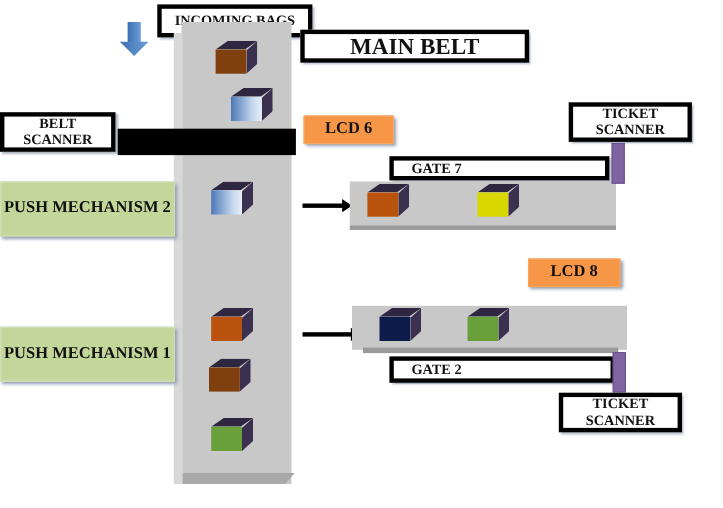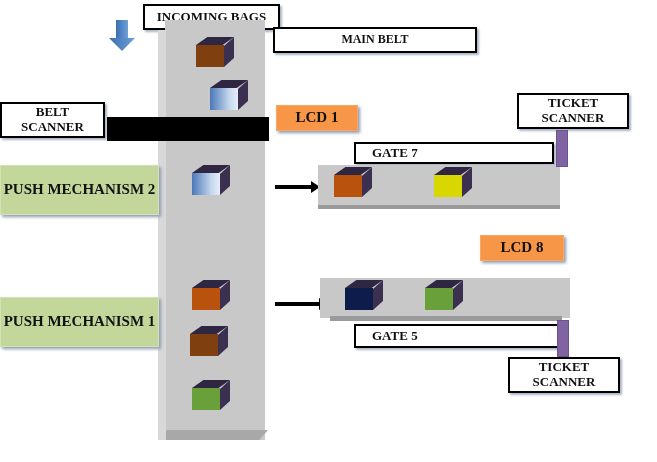--- a/index.html
+++ b/index.html
@@ -1,20 +1,20 @@
 <!DOCTYPE html>
 <html><head>
 <meta charset="utf-8">
 <style>
   html, body { margin: 0; padding: 0; background: #ffffff; }
   body { width: 657px; height: 462px; position: relative; overflow: hidden;
          font-family: "Liberation Serif", serif; }
   .abs { position: absolute; }
   .label { position: absolute; background: #ffffff; font-weight: bold; color: #111;
-           box-shadow: 2px 2px 2px #aab4c4; border: 2px solid #000000; text-align: center;
+           box-shadow: 2px 2px 2px #aab4c4; border: 4px solid #000000; text-align: center;
            display: flex; align-items: center; justify-content: center; line-height: 1.15; }
   .green { background: #c4d79b; box-shadow: 2px 2px 3px #8f9bb0; border: 1px solid #d4e0b8; font-size: 15px; }
   .orange { background: #f79646; box-shadow: 2px 2px 3px #8f9bb0; border: 1px solid #f7a862; font-size: 15px; }
   .belt { position: absolute; background: #c8c8c8; }
   .box { position: absolute; }
   .box .front { position: absolute; left: 0; bottom: 0; }
   .box .top { position: absolute; left: 0; top: 0; background: #2f2642;
               clip-path: polygon(0 100%, 30% 0, 100% 0, 70% 100%); }
   .box .side { position: absolute; top: 0; right: 0; background: #3b3050;
                clip-path: polygon(0 30%, 100% 0, 100% 70%, 0 100%); }
@@ -39,46 +39,46 @@
   </svg>
 </div>
 
 <div class="label" style="left:143px; top:4px; width:133px; height:22px; font-size:13px;">INCOMING BAGS</div>
 
 <div class="belt" style="left:165px; top:20px; width:100px; height:420px;">
 </div>
 <div class="abs" style="left:158px; top:430px; width:110px; height:10px; background:#a8a8a8; clip-path: polygon(8% 0, 100% 0, 92% 100%, 0 100%);"></div>
 <div class="abs" style="left:158px; top:30px; width:8px; height:410px; background:#d8d8d8;"></div>
 
-<div class="label" style="left:273px; top:27px; width:200px; height:22px; font-size:12px;">MAIN BELT</div>
+<div class="label" style="left:273px; top:27px; width:200px; height:22px; font-size:21px;">MAIN BELT</div>
 
 <div class="label" style="left:0px; top:102px; width:105px; height:36px; font-size:13px; padding:0 8px; box-sizing:border-box;">BELT SCANNER</div>
 <div class="abs" style="left:107px; top:117px; width:162px; height:24px; background:#000;"></div>
 
-<div class="label orange" style="left:276px; top:105px; width:80px; height:24px;">LCD 1</div>
+<div class="label orange" style="left:276px; top:105px; width:80px; height:24px;">LCD 6</div>
 
 <div class="label green" style="left:0px; top:165px; width:157px; height:48px;">PUSH MECHANISM 2</div>
 
 <div class="label green" style="left:0px; top:297px; width:157px; height:48px;">PUSH MECHANISM 1</div>
 
 <div class="arrow-h" style="left:275px; top:185px; width:37px;"></div>
 <div class="arrow-h" style="left:275px; top:302px; width:45px;"></div>
 
 <div class="label" style="left:354px; top:142px; width:200px; height:22px; font-size:13px; justify-content:flex-start; padding-left:16px; box-sizing:border-box;">GATE 7</div>
 <div class="belt" style="left:318px; top:165px; width:242px; height:42px;"></div>
 <div class="abs" style="left:318px; top:205px; width:242px; height:4px; background:#9a9a9a;"></div>
 
 <div class="label" style="left:517px; top:93px; width:112px; height:36px; font-size:13px; padding:0 18px; box-sizing:border-box;">TICKET SCANNER</div>
 <div class="purple" style="left:556px; top:130px; width:10px; height:35px;"></div>
 
 <div class="label orange" style="left:480px; top:235px; width:82px; height:24px;">LCD 8</div>
 
 <div class="belt" style="left:320px; top:278px; width:250px; height:40px;"></div>
 <div class="abs" style="left:330px; top:316px; width:232px; height:5px; background:#9a9a9a;"></div>
-<div class="label" style="left:354px; top:324px; width:205px; height:24px; font-size:13px; justify-content:flex-start; padding-left:16px; box-sizing:border-box;">GATE 5</div>
+<div class="label" style="left:354px; top:324px; width:205px; height:24px; font-size:13px; justify-content:flex-start; padding-left:16px; box-sizing:border-box;">GATE 2</div>
 
 <div class="purple" style="left:557px; top:320px; width:10px; height:35px;"></div>
 <div class="label" style="left:508px; top:357px; width:112px; height:36px; font-size:13px; padding:0 18px; box-sizing:border-box;">TICKET SCANNER</div>
 
 <div id="bags-layer">
     <div class="box" style="left: 196px; top: 37px; width: 38px; height: 30px;">
       <div class="top" style="width: 38px; height: 8px;"></div>
       <div class="side" style="width: 10px; height: 30px;"></div>
       <div class="front" style="width: 28px; height: 22px; background: rgb(127, 63, 15);"></div>
     </div>

